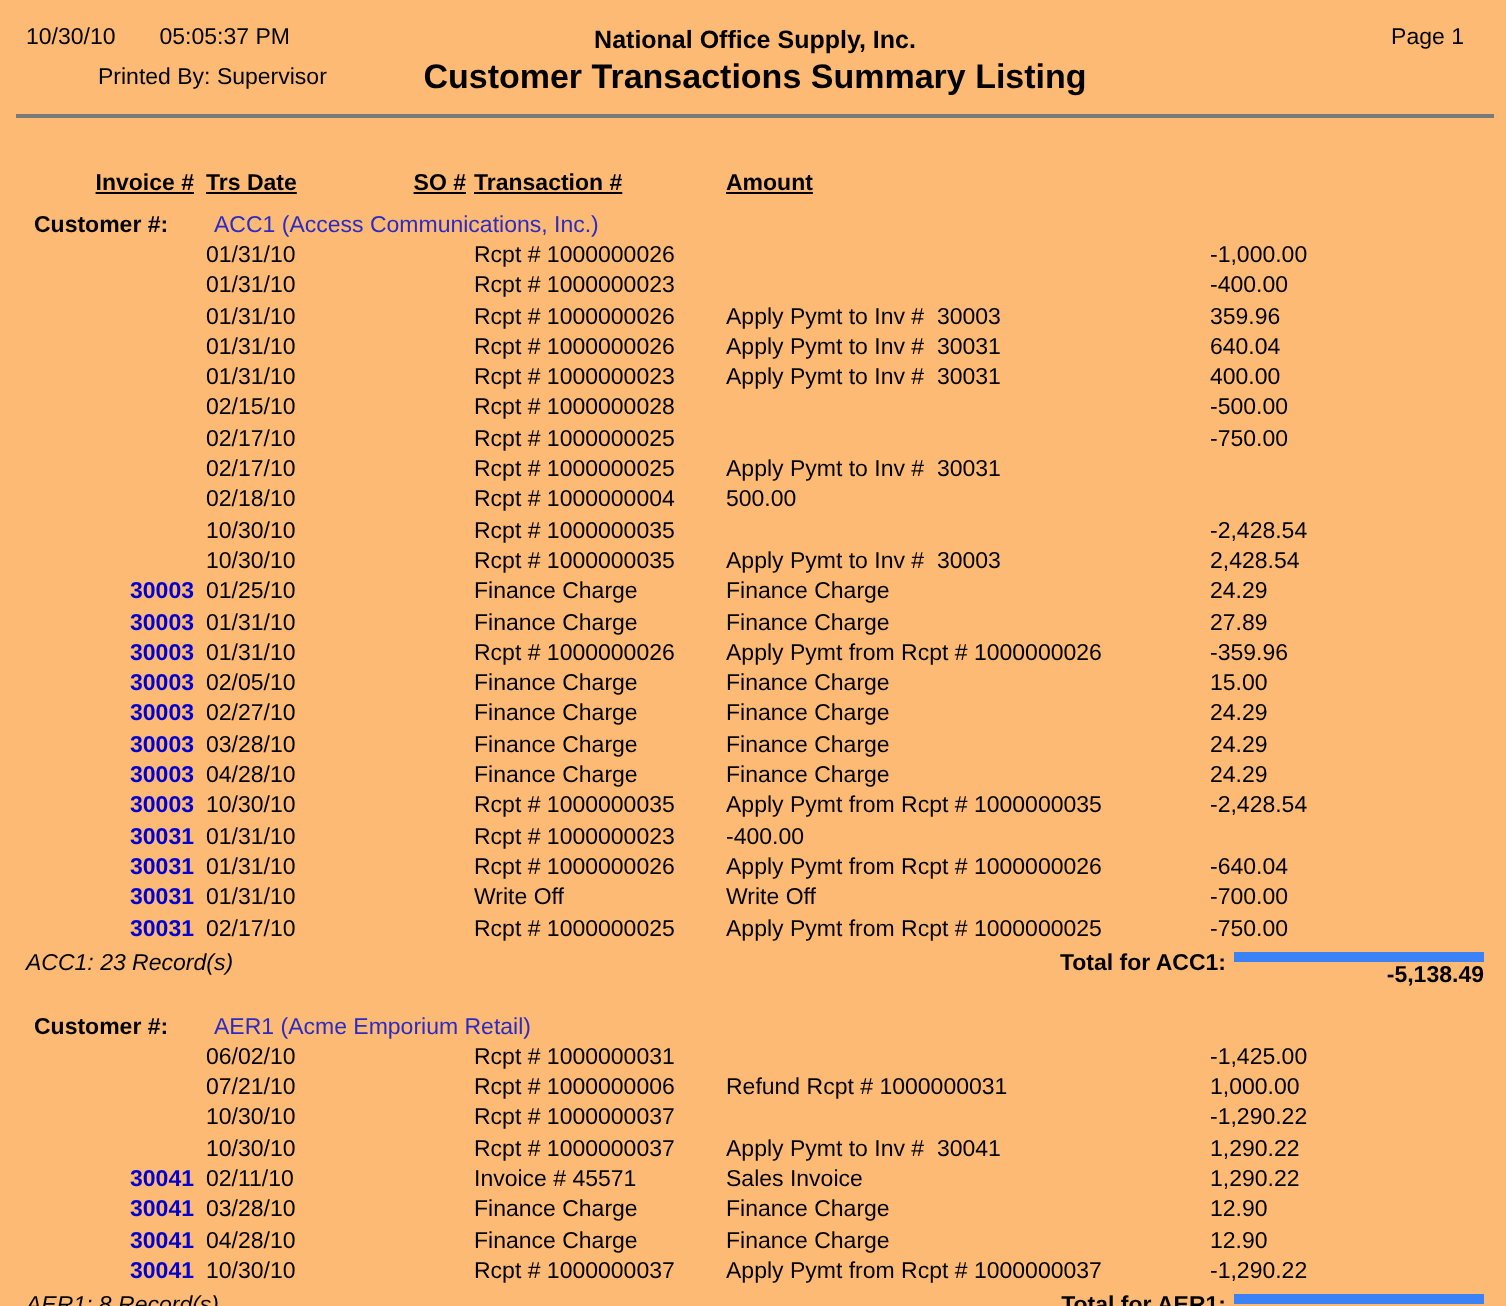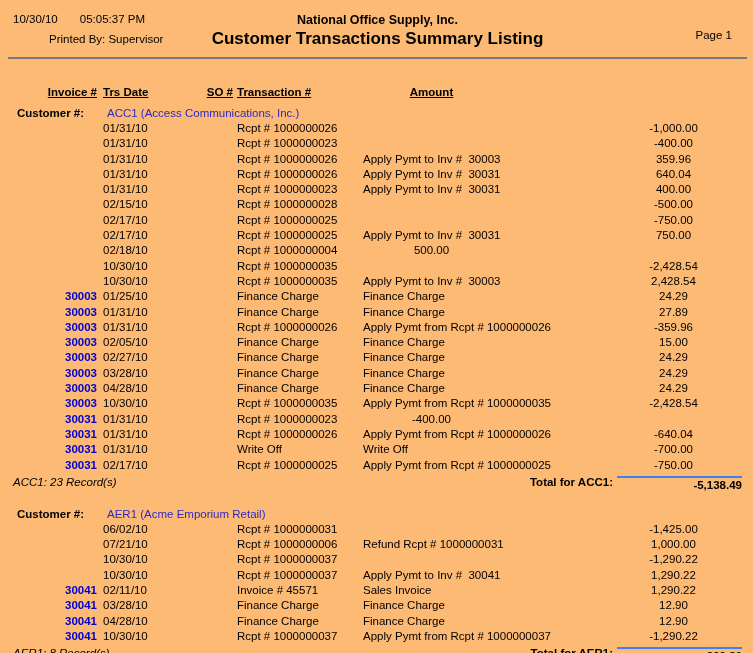--- a/index.html
+++ b/index.html
@@ -14,44 +14,44 @@
     box-sizing:border-box;
     padding:13px 11px 0 13px;
   }
   
   .hdr{position:relative;height:44px;}
   .hdr-left{position:absolute;left:0;top:0;white-space:nowrap;}
   .hdr-time{margin-left:22px;}
   .hdr-printedby{position:absolute;left:0;top:20px;white-space:nowrap;margin-left:36px;}
   .hdr-company{position:absolute;left:0;right:0;top:0;text-align:center;font-weight:bold;font-size:12.5px;}
   .hdr-title{position:absolute;left:0;right:0;top:16px;text-align:center;font-weight:bold;font-size:17px;}
-  .hdr-page{position:absolute;right:10px;top:16px;}
+  .hdr-page{position:absolute;right:10px;top:0;}
   .rule{border-top:2px solid #7a7a7a;margin:0 -5px 0 -5px;}
   
   .cols{display:flex;margin-top:27px;font-weight:bold;height:14px;}
   .cols span{text-decoration:underline;}
   .c-inv{width:84px;text-align:right;flex:none;}
   .c-date{width:134px;margin-left:6px;flex:none;}
   .c-datehead{display:flex;justify-content:space-between;width:134px;margin-left:6px;flex:none;}
   .c-datehead .so{padding-right:4px;}
   .c-trx{width:126px;flex:none;}
   .c-desc{flex:1;min-width:0;white-space:pre;}
-  .c-amt{width:137px;text-align:center;flex:none;}
+  .c-amt{width:137px;text-align:left;flex:none;}
   
   .cust-row{display:flex;margin-top:7px;height:14px;}
   .cust-row.later{margin-top:16px;}
   .cust-label{width:90px;padding-left:4px;font-weight:bold;flex:none;}
   .cust-link{color:var(--link-blue,#2b2bc4);}
   .t-row{display:flex;line-height:15.3px;height:15.3px;white-space:nowrap;}
   .t-row .c-inv{font-weight:bold;color:var(--invoice-blue,#0000d2);}
   .rec-row{display:flex;margin-top:3px;height:16px;align-items:flex-start;}
   .rec-count{font-style:italic;flex:none;}
   .rec-spacer{flex:1;}
   .total-label{font-weight:bold;text-align:right;padding-right:4px;flex:none;}
-  .total-amt{width:125px;text-align:right;font-weight:bold;border-top:2px solid #3b82f6;flex:none;padding-top:1px;}
+  .total-amt{width:125px;text-align:right;font-weight:bold;border-top:5px solid #3b82f6;flex:none;padding-top:1px;}
 </style>
 </head>
 <body>
 
 <div class="page">
   <div class="hdr">
     <div class="hdr-left">
       <span>10/30/10</span><span class="hdr-time">05:05:37 PM</span>
     </div>
     <div class="hdr-company">National Office Supply, Inc.</div>
@@ -124,21 +124,20 @@
           <span class="c-date">02/17/10</span>
           <span class="c-trx">Rcpt # 1000000025</span>
           <span class="c-desc"></span>
           <span class="c-amt">-750.00</span>
         </div>
         <div class="t-row">
           <span class="c-inv"></span>
           <span class="c-date">02/17/10</span>
           <span class="c-trx">Rcpt # 1000000025</span>
           <span class="c-desc">Apply Pymt to Inv #  30031</span>
-          <span class="c-amt">750.00</span>
         </div>
         <div class="t-row">
           <span class="c-inv"></span>
           <span class="c-date">02/18/10</span>
           <span class="c-trx">Rcpt # 1000000004</span>
           <span class="c-amt">500.00</span>
         </div>
         <div class="t-row">
           <span class="c-inv"></span>
           <span class="c-date">10/30/10</span>

